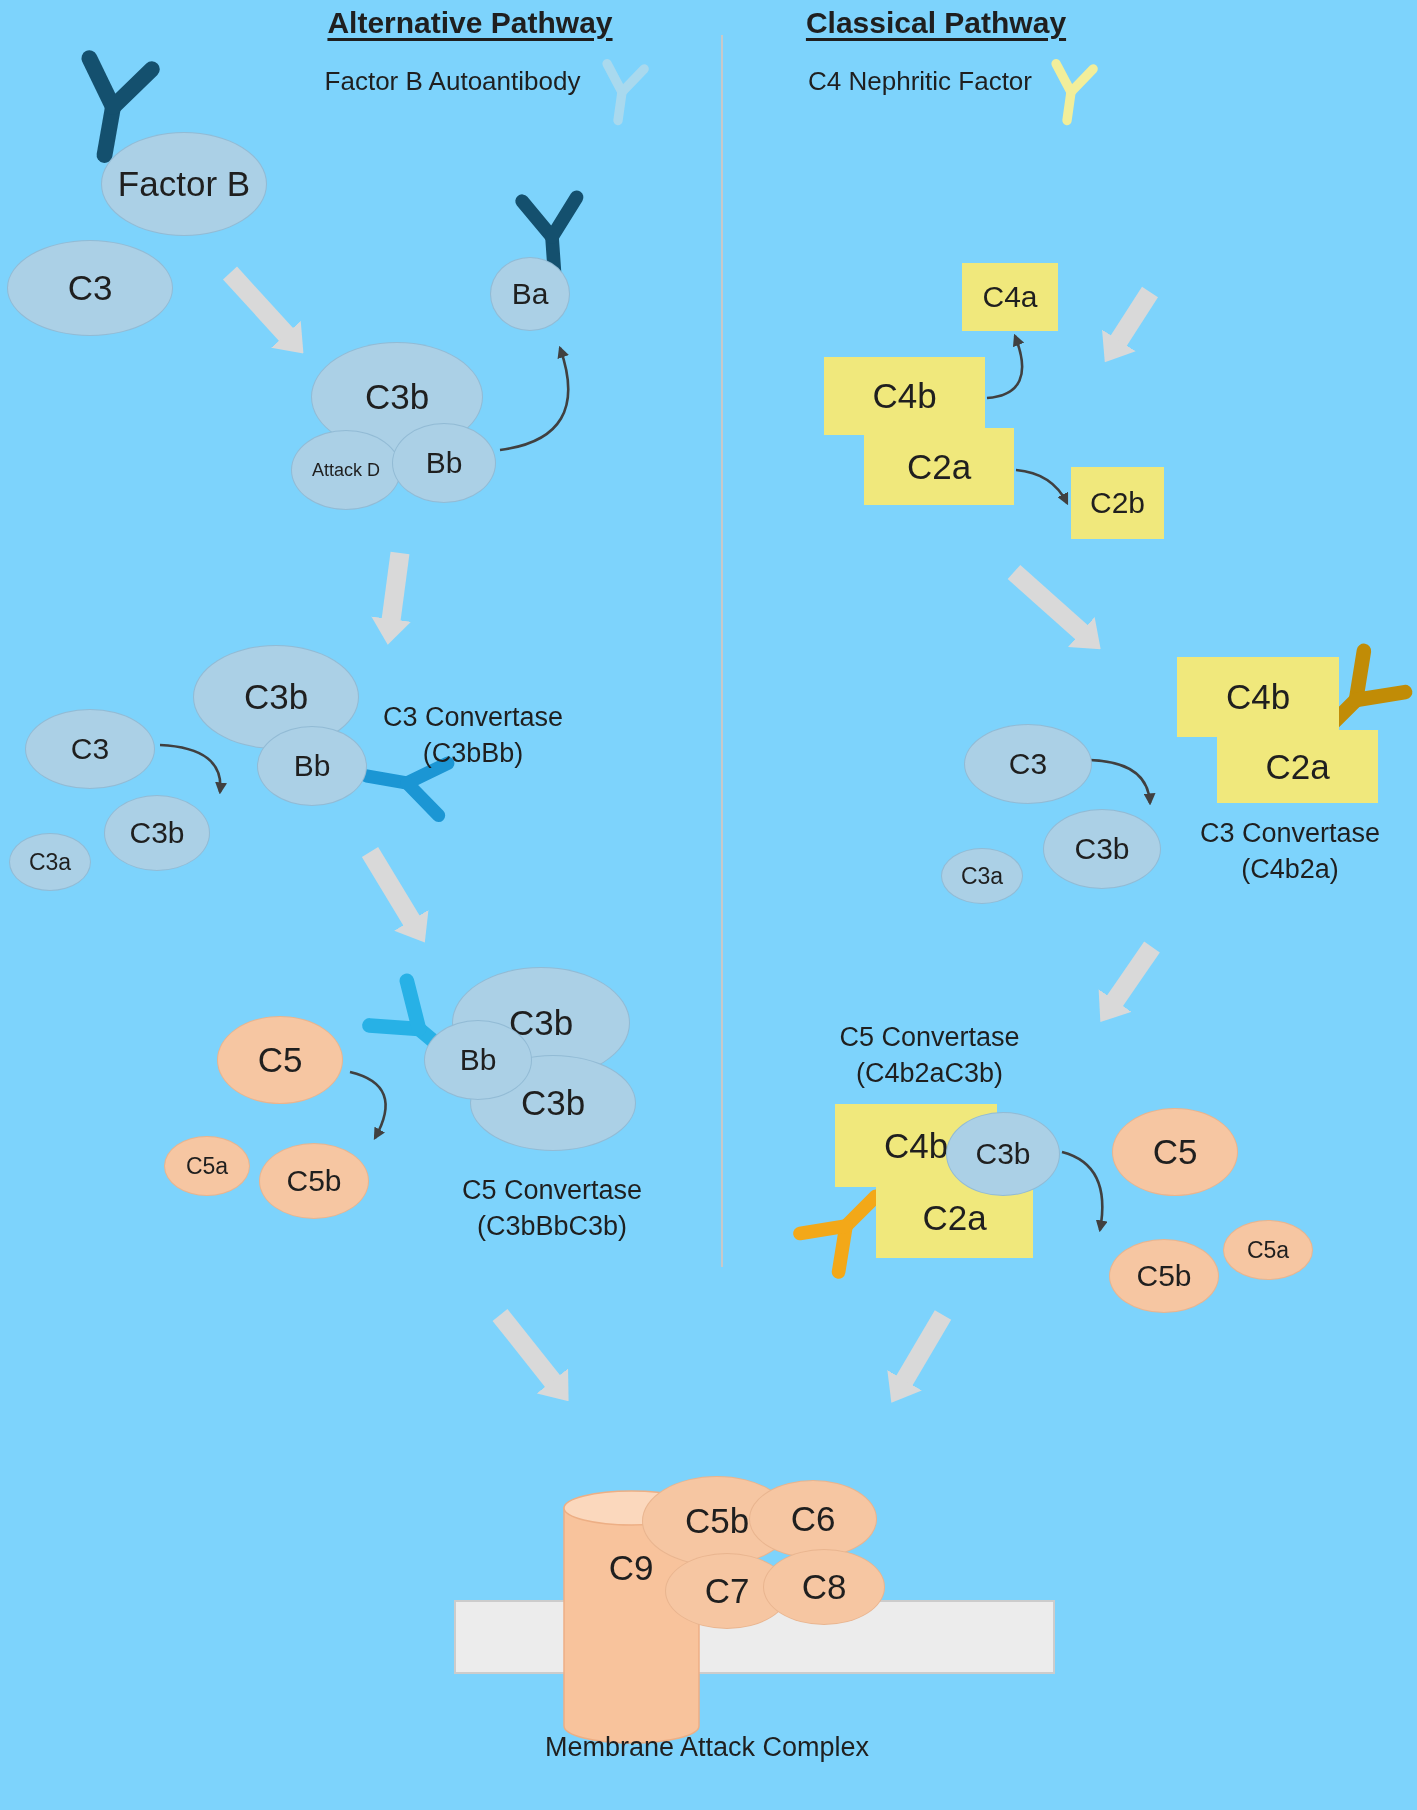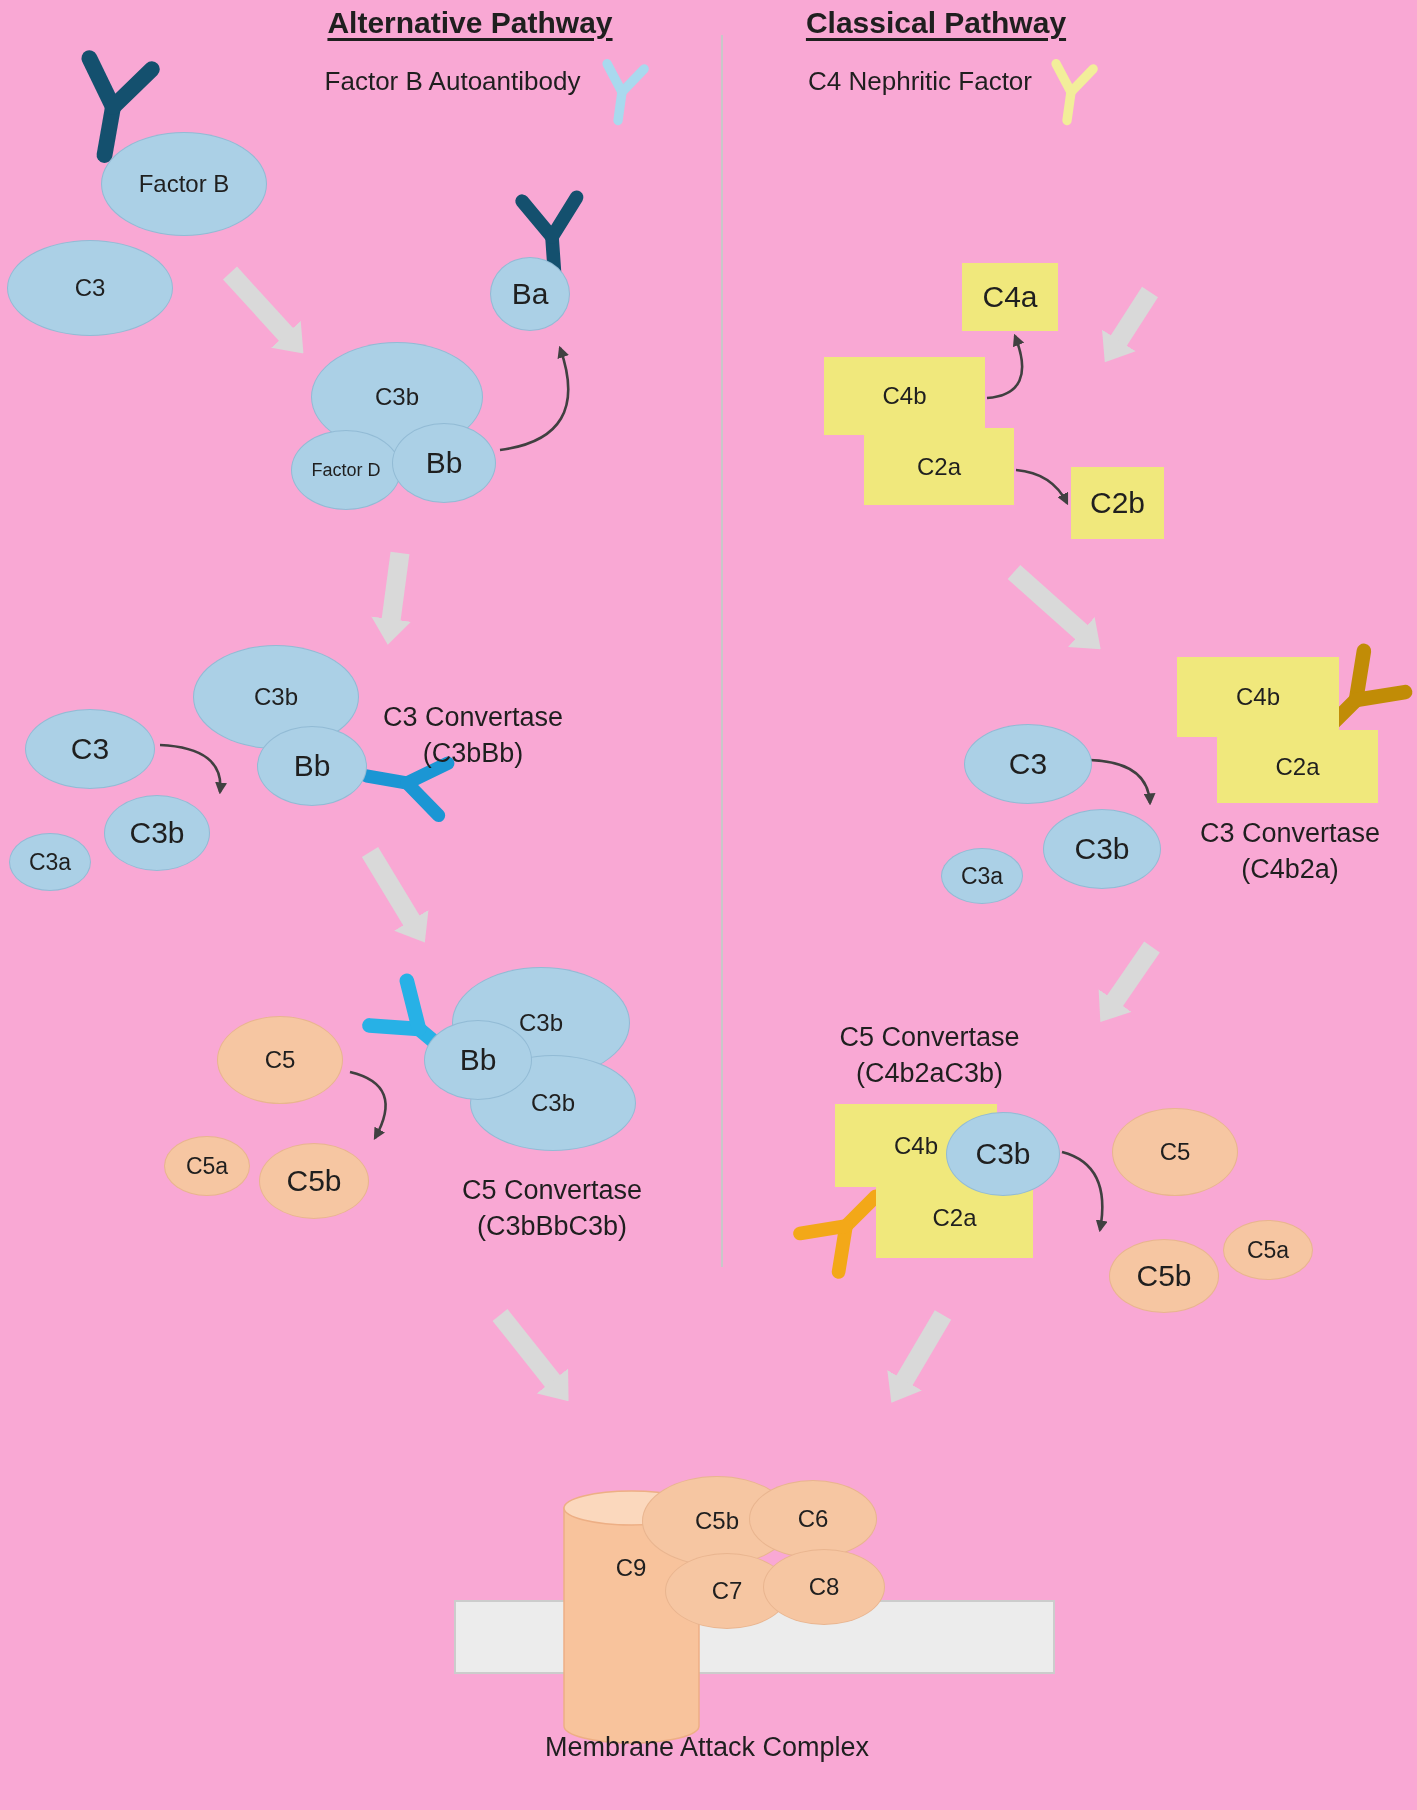--- a/index.html
+++ b/index.html
@@ -6,29 +6,29 @@
   :root{
     --blue-protein:#abd0e6; --yellow-protein:#f0e87c; --orange-protein:#f6c6a2;
     --cylinder:#f8c39c; --dark-teal-antibody:#14506e; --light-blue-antibody:#a9d9ee;
     --blue-antibody:#1b96d4; --cyan-antibody:#27b1e6; --pale-yellow-antibody:#f2ee9a;
     --gold-antibody:#c18c06; --orange-antibody:#f3a818; --block-arrow:#d9d9d9;
     --thin-arrow:#404040; --membrane-fill:#ececec; --membrane-border:#cccccc;
     --divider:#c8c8c8; --text:#1f1f1f;
   }
   html,body{ background:#fff; }
   body{ font-family:"Liberation Sans", sans-serif; color:var(--text); }
-  .canvas{ position:relative; width:1417px; height:1810px; background:#f9a8d4; overflow:hidden; }
+  .canvas{ position:relative; width:1417px; height:1810px; background:#7dd3fc; overflow:hidden; }
   .layer{ position:absolute; left:0; top:0; }
   .node{ position:absolute; display:flex; align-items:center; justify-content:center; text-align:center; }
   .ellipse{ border-radius:50%; }
   .blue{ background:var(--blue-protein); border:1px solid rgba(90,140,175,0.30); }
   .orange{ background:var(--orange-protein); border:1px solid rgba(210,150,110,0.35); }
   .yellow{ background:var(--yellow-protein); }
   .plain{ background:transparent; border:none; }
-  .f28{ font-size:24px; } .f26{ font-size:30px; } .f23{ font-size:23px; } .f18{ font-size:18px; }
+  .f28{ font-size:35px; } .f26{ font-size:30px; } .f23{ font-size:23px; } .f18{ font-size:18px; }
   .title{ position:absolute; font-size:30px; font-weight:bold; text-decoration:underline; text-underline-offset:5px; text-align:center; }
   .sublabel{ position:absolute; font-size:26px; text-align:center; }
   .multiline{ position:absolute; font-size:27px; line-height:1.32; text-align:center; }
   .multiline span{ display:block; }
   .block-arrow{ stroke:var(--block-arrow); stroke-width:19; }
   .thin-arrow{ fill:none; stroke:var(--thin-arrow); stroke-width:2.6; }
   .divider{ stroke:var(--divider); stroke-width:2; }
   .membrane{ fill:var(--membrane-fill); stroke:var(--membrane-border); stroke-width:2; }
   .cyl-body{ fill:var(--cylinder); stroke:#edaf85; stroke-width:1.5; }
   .cyl-top{ fill:#fbd8bd; stroke:#edaf85; stroke-width:1.5; }
@@ -99,21 +99,21 @@
 
   <div class="title" style="left:275px;top:6px;width:390px">Alternative Pathway</div>
   <div class="title" style="left:741px;top:6px;width:390px">Classical Pathway</div>
   <div class="sublabel" style="left:300px;top:66px;width:305px">Factor B Autoantibody</div>
   <div class="sublabel" style="left:795px;top:66px;width:250px">C4 Nephritic Factor</div>
 
   <div class="node ellipse blue f28" style="left:101px;top:132px;width:166px;height:104px">Factor B</div>
   <div class="node ellipse blue f28" style="left:7px;top:240px;width:166px;height:96px">C3</div>
 
   <div class="node ellipse blue f28" style="left:311px;top:342px;width:172px;height:110px">C3b</div>
-  <div class="node ellipse blue f18" style="left:291px;top:430px;width:110px;height:80px">Factor D</div>
+  <div class="node ellipse blue f18" style="left:291px;top:430px;width:110px;height:80px">Attack D</div>
   <div class="node ellipse blue f26" style="left:392px;top:423px;width:104px;height:80px">Bb</div>
   <div class="node ellipse blue f26" style="left:490px;top:257px;width:80px;height:74px">Ba</div>
 
   <div class="node ellipse blue f28" style="left:193px;top:645px;width:166px;height:104px">C3b</div>
   <div class="node ellipse blue f26" style="left:257px;top:726px;width:110px;height:80px">Bb</div>
   <div class="node ellipse blue f26" style="left:25px;top:709px;width:130px;height:80px">C3</div>
   <div class="node ellipse blue f26" style="left:104px;top:795px;width:106px;height:76px">C3b</div>
   <div class="node ellipse blue f23" style="left:9px;top:833px;width:82px;height:58px">C3a</div>
 
   <div class="node ellipse blue f28" style="left:452px;top:967px;width:178px;height:112px">C3b</div>

